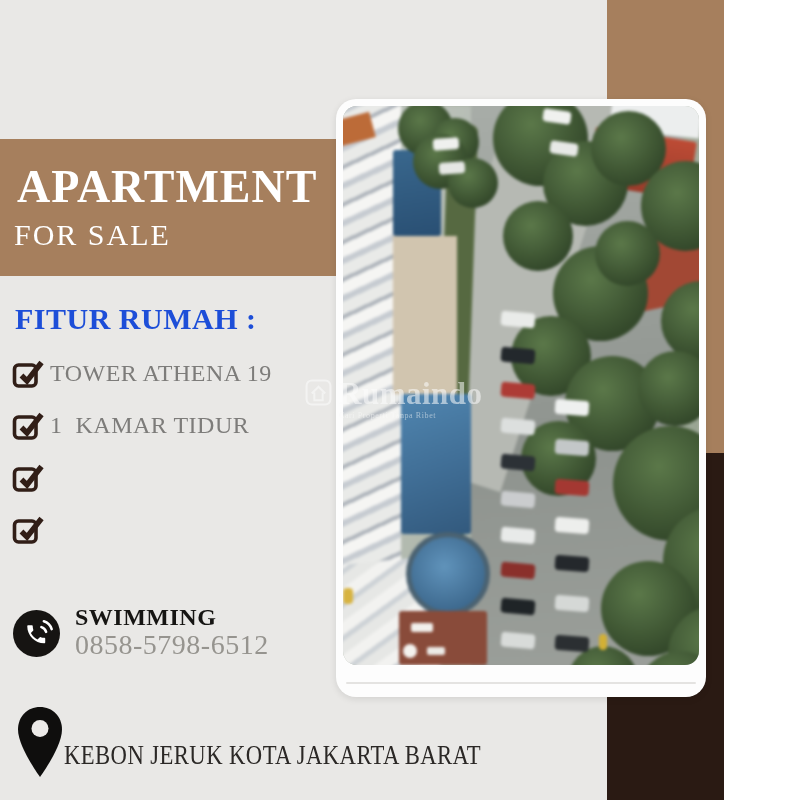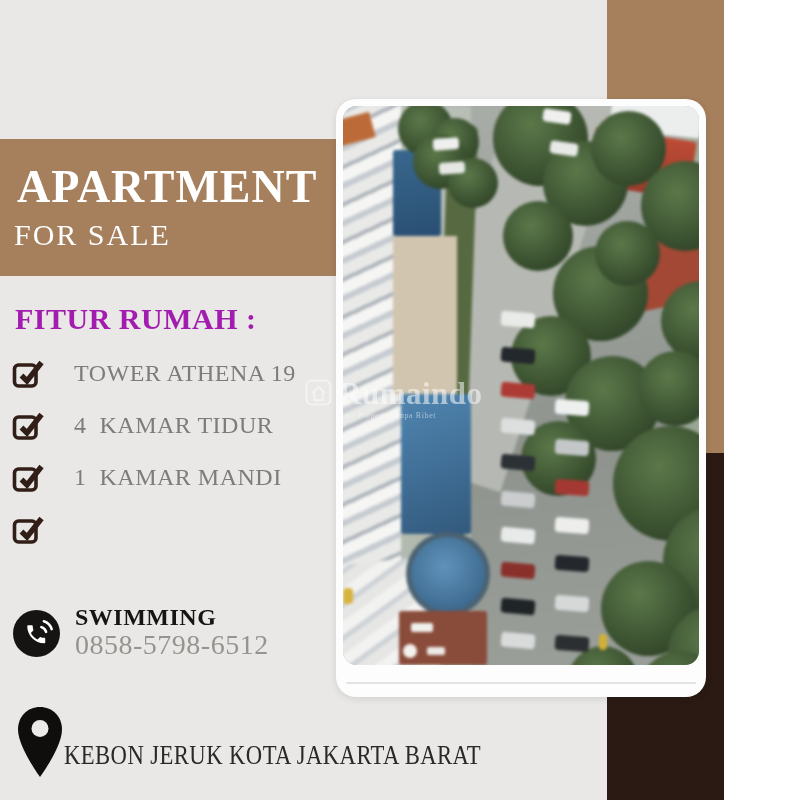--- a/index.html
+++ b/index.html
@@ -10,22 +10,22 @@
     font-family:Liberation Serif, serif;
   }
   
   .col-tan{position:absolute;left:607px;top:0;width:193px;height:453px;background:#a67f5d;}
   .col-dark{position:absolute;left:607px;top:453px;width:193px;height:347px;background:#2a1a13;}
   
   .banner{position:absolute;left:0;top:139px;width:660px;height:137px;background:#a67f5d;padding:24px 0 0 17px;}
   .banner-title{margin:0;font-size:46px;line-height:48px;font-weight:bold;color:#ffffff;letter-spacing:1px;}
   .banner-sub{margin:8px 0 0 -3px;font-size:30px;line-height:32px;font-weight:400;color:#ffffff;letter-spacing:2px;}
   
-  .features-heading{position:absolute;left:15px;top:302px;font-size:30px;line-height:34px;font-weight:bold;color:#a21caf;letter-spacing:.5px;}
-  .feature-row{position:absolute;left:12px;height:30px;display:flex;align-items:center;gap:30px;}
+  .features-heading{position:absolute;left:15px;top:302px;font-size:30px;line-height:34px;font-weight:bold;color:#1d4ed8;letter-spacing:.5px;}
+  .feature-row{position:absolute;left:12px;height:30px;display:flex;align-items:center;gap:6px;}
   .feature-row .label{font-size:24px;color:#7d7c7a;letter-spacing:.5px;white-space:pre;}
   
   .contact-icon{position:absolute;left:13px;top:610px;width:47px;height:47px;}
   .contact-name{position:absolute;left:75px;top:604px;font-size:24px;line-height:26px;font-weight:bold;color:#161513;letter-spacing:.5px;}
   .contact-phone{position:absolute;left:75px;top:630px;font-size:28px;line-height:30px;color:#96948f;letter-spacing:.5px;}
   
   .pin-icon{position:absolute;left:17px;top:706px;width:46px;height:72px;}
   .address-label{position:absolute;left:64px;top:742px;font-size:27px;line-height:26px;color:#2b2826;letter-spacing:.5px;transform:scaleX(.84);transform-origin:left center;white-space:nowrap;}
   
   .photo-card{position:absolute;left:336px;top:99px;width:370px;height:598px;background:#fdfdfd;border-radius:20px;padding:7px;z-index:2;box-shadow:0 2px 7px rgba(0,0,0,.10);}
@@ -81,28 +81,27 @@
       <rect x="2.5" y="7" width="21.5" height="21" rx="4" fill="none" stroke="#311e17" stroke-width="3.6"></rect>
       <path d="M9.5 17.5 L15 23 L29.5 4.5" fill="none" stroke="#311e17" stroke-width="5.4"></path>
     </svg>
     <span class="label">TOWER ATHENA 19</span>
   </div>
   <div class="feature-row" style="top:410px">
     <svg class="checkbox-svg" width="32" height="30" viewBox="0 0 32 30">
       <rect x="2.5" y="7" width="21.5" height="21" rx="4" fill="none" stroke="#311e17" stroke-width="3.6"></rect>
       <path d="M9.5 17.5 L15 23 L29.5 4.5" fill="none" stroke="#311e17" stroke-width="5.4"></path>
     </svg>
-    <span class="label">4  KAMAR TIDUR</span>
+    <span class="label">1  KAMAR TIDUR</span>
   </div>
   <div class="feature-row" style="top:462px">
     <svg class="checkbox-svg" width="32" height="30" viewBox="0 0 32 30">
       <rect x="2.5" y="7" width="21.5" height="21" rx="4" fill="none" stroke="#311e17" stroke-width="3.6"></rect>
       <path d="M9.5 17.5 L15 23 L29.5 4.5" fill="none" stroke="#311e17" stroke-width="5.4"></path>
     </svg>
-    <span class="label">1  KAMAR MANDI</span>
   </div>
   <div class="feature-row" style="top:514px">
     <svg class="checkbox-svg" width="32" height="30" viewBox="0 0 32 30">
       <rect x="2.5" y="7" width="21.5" height="21" rx="4" fill="none" stroke="#311e17" stroke-width="3.6"></rect>
       <path d="M9.5 17.5 L15 23 L29.5 4.5" fill="none" stroke="#311e17" stroke-width="5.4"></path>
     </svg>
   </div>
 
   <svg class="contact-icon" viewBox="0 0 48 48">
     <circle cx="24" cy="24" r="24" fill="#161412"></circle>

